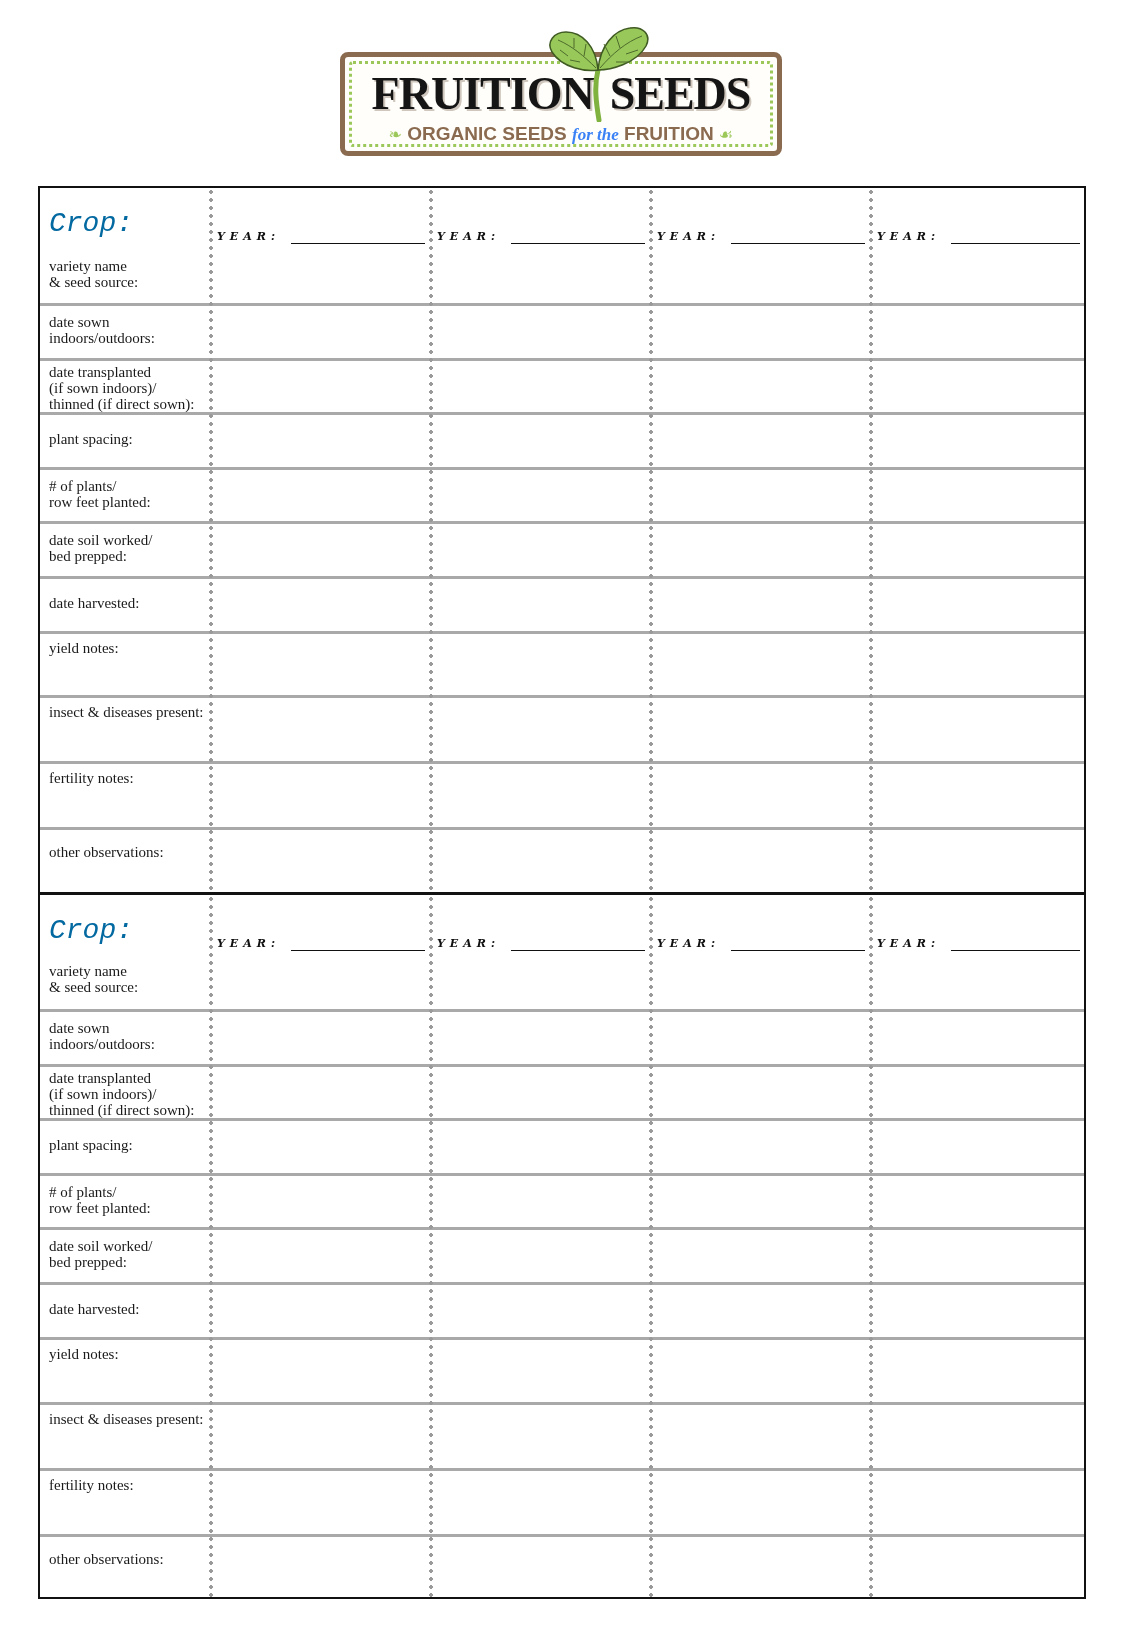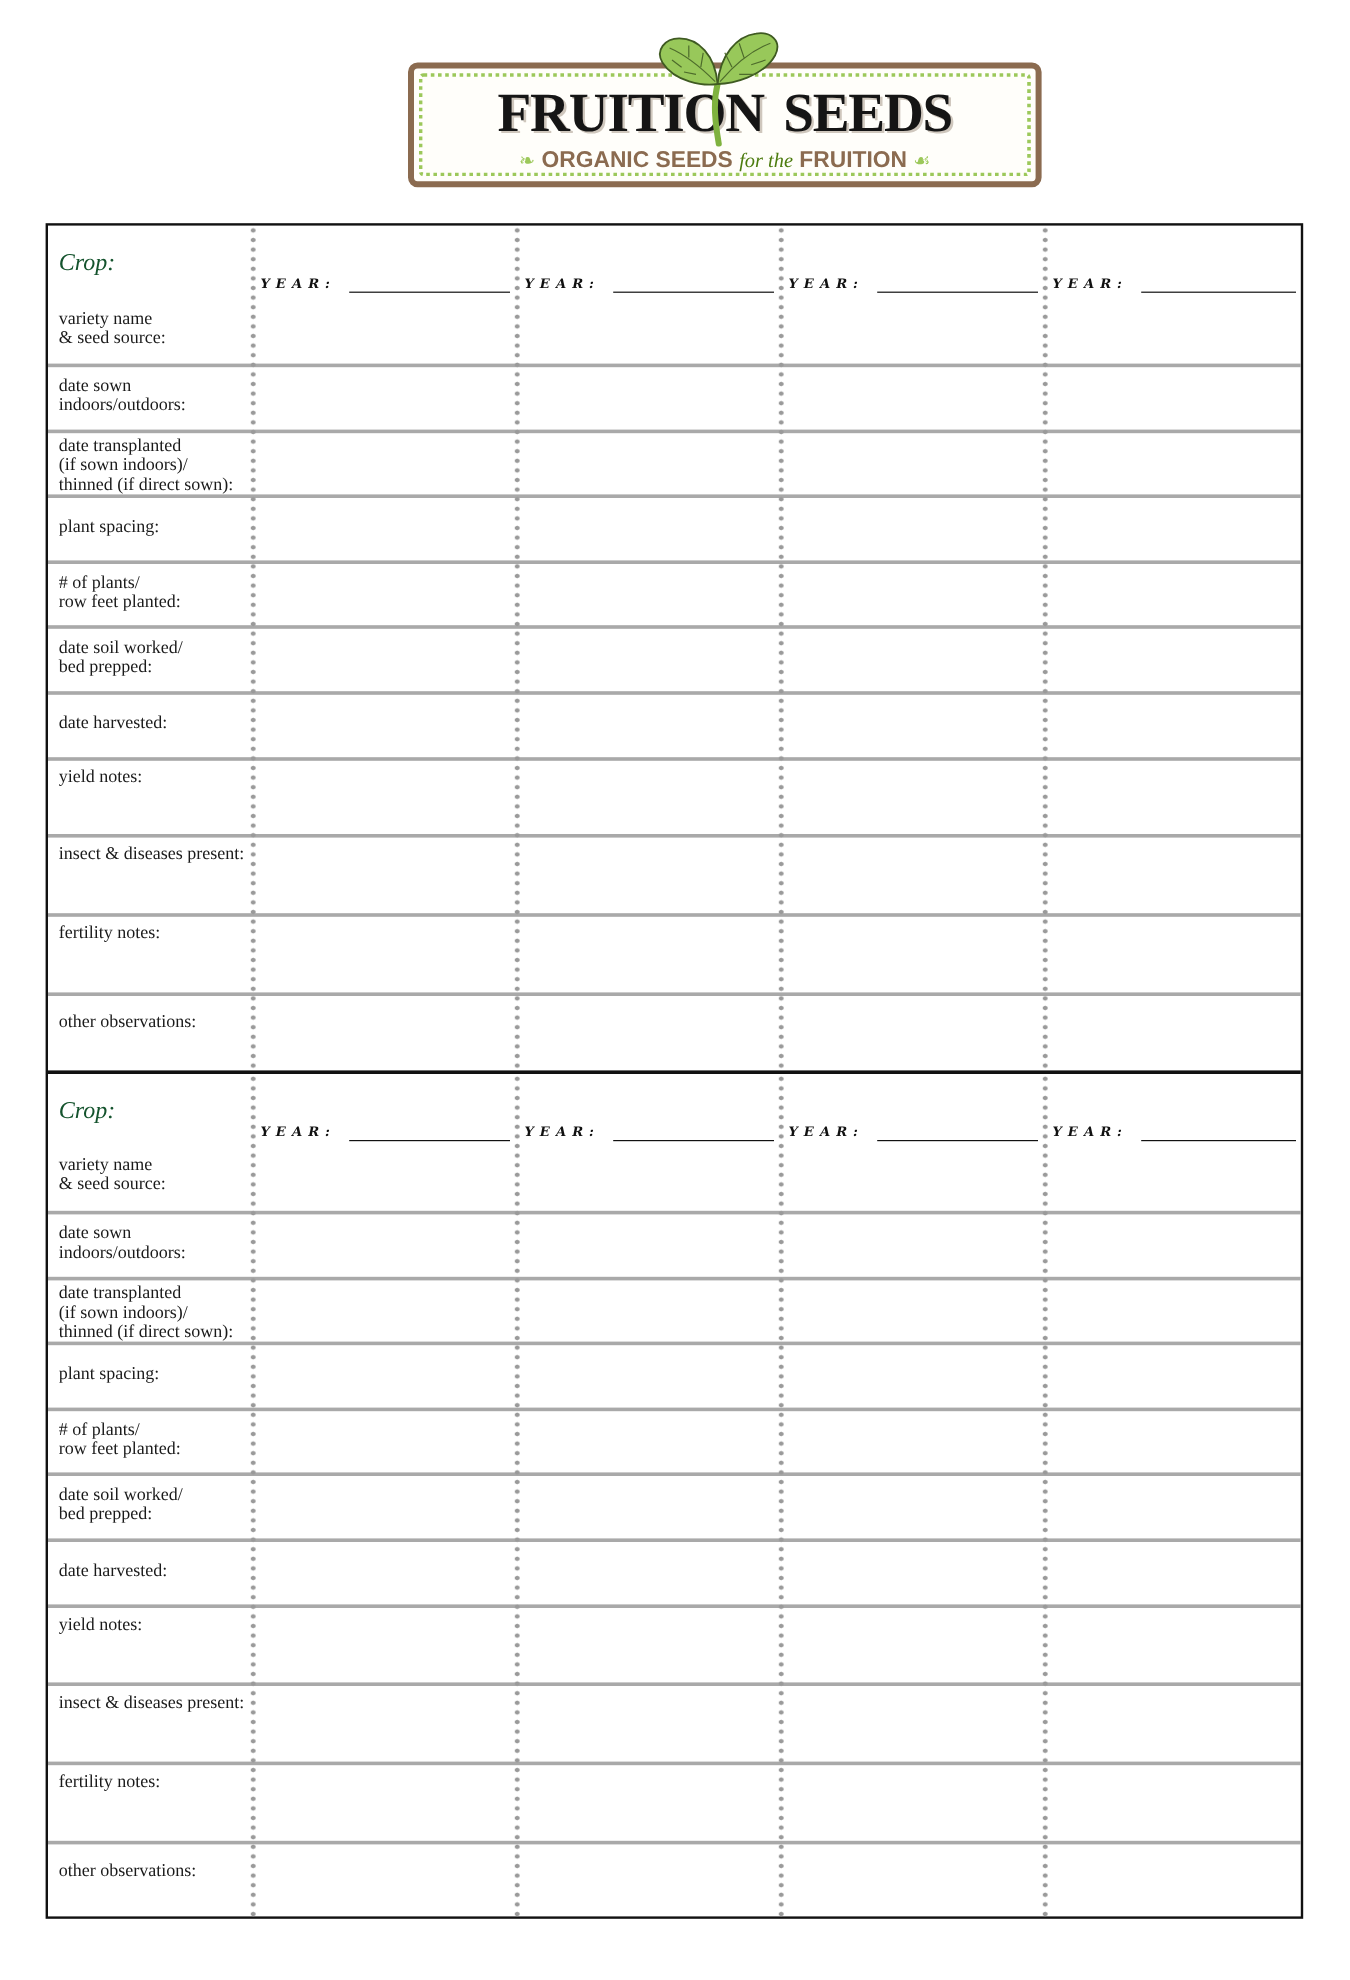--- a/index.html
+++ b/index.html
@@ -1,48 +1,48 @@
 <!DOCTYPE html>
 <html><head>
 <meta charset="utf-8">
 <style>
   html, body { margin:0; padding:0; background:#ffffff; }
   body { width:1125px; height:1650px; position:relative; overflow:hidden;
          font-family:"Liberation Serif", "DejaVu Serif", serif; color:#1a1a1a; }
 
   
   .logo { position:absolute; left:340px; top:26px; width:442px; height:132px; }
-  .logo-box { position:absolute; left:0; top:26px; width:528px; height:104px;
+  .logo-box { position:absolute; left:0; top:26px; width:442px; height:104px;
               box-sizing:border-box; border:5px solid #8b6b50; border-radius:8px; background:#fffefa; }
   .logo-inner { position:absolute; left:4px; top:4px; right:4px; bottom:4px;
                 border:3px dotted #9cc85a; border-radius:4px; }
   .logo-title { position:absolute; left:0; right:0; top:14px; text-align:center;
                 font-family:"Liberation Serif", "DejaVu Serif", serif; font-weight:bold;
                 font-size:46px; letter-spacing:-1px; color:#151515; line-height:46px;
                 text-shadow:2px 2px 0 #cfc7bd; white-space:nowrap; }
   .logo-title .gap { display:inline-block; width:16px; }
   .logo-tag { position:absolute; left:0; right:0; top:66px; text-align:center;
               font-family:"Liberation Sans", "DejaVu Sans", sans-serif; font-weight:bold;
               font-size:19px; color:#8b6b50; white-space:nowrap; line-height:22px; }
   .logo-tag .script { font-family:"Liberation Serif", "DejaVu Serif", serif; font-style:italic;
-                      font-weight:normal; font-size:17px; color:#4d7c0f; }
+                      font-weight:bold; font-size:17px; color:#3b82f6; }
   .logo-tag .flourish { color:#9cc85a; font-weight:normal; font-size:16px; }
   .sprout { position:absolute; left:204px; top:0; width:110px; height:96px; }
 
   
   .sheet { position:absolute; left:38px; top:186px; width:1048px; height:1413px;
            box-sizing:border-box; border:2px solid #111; }
   .section { position:absolute; left:0; width:1044px; }
   .section + .section { border-top:3px solid #111; }
   .row { position:absolute; left:0; width:1044px; box-sizing:border-box;
          border-top:3px solid #a9a9a9; }
   .row.first { border-top:none; }
   .label { position:absolute; left:9px; font-size:15px; line-height:16px; color:#1a1a1a; white-space:pre-line; }
-  .crop-label { position:absolute; left:9px; top:20px; font-family:Liberation Serif, serif;
-                font-style:italic; font-size:20px; color:#14532d; }
+  .crop-label { position:absolute; left:9px; top:20px; font-family:Liberation Mono, monospace;
+                font-style:italic; font-size:28px; color:#0369a1; }
   .vdots { position:absolute; top:0; bottom:0; width:4px;
            background-image:radial-gradient(circle, #9a9a9a 1.8px, transparent 2.1px);
            background-size:4px 8px; background-repeat:repeat-y; }
   .year { position:absolute; top:42px; height:20px;font-style:italic; }
   .year-label { position:absolute; left:8px; top:0; font-family:"DejaVu Serif", serif;
                 font-weight:bold; font-size:11px; letter-spacing:5px; color:#111; line-height:14px; }
   .year-line { position:absolute; left:82px; right:4px; top:13px; border-bottom:1.5px solid #111; height:0; }
 </style>
 </head>
 <body>

